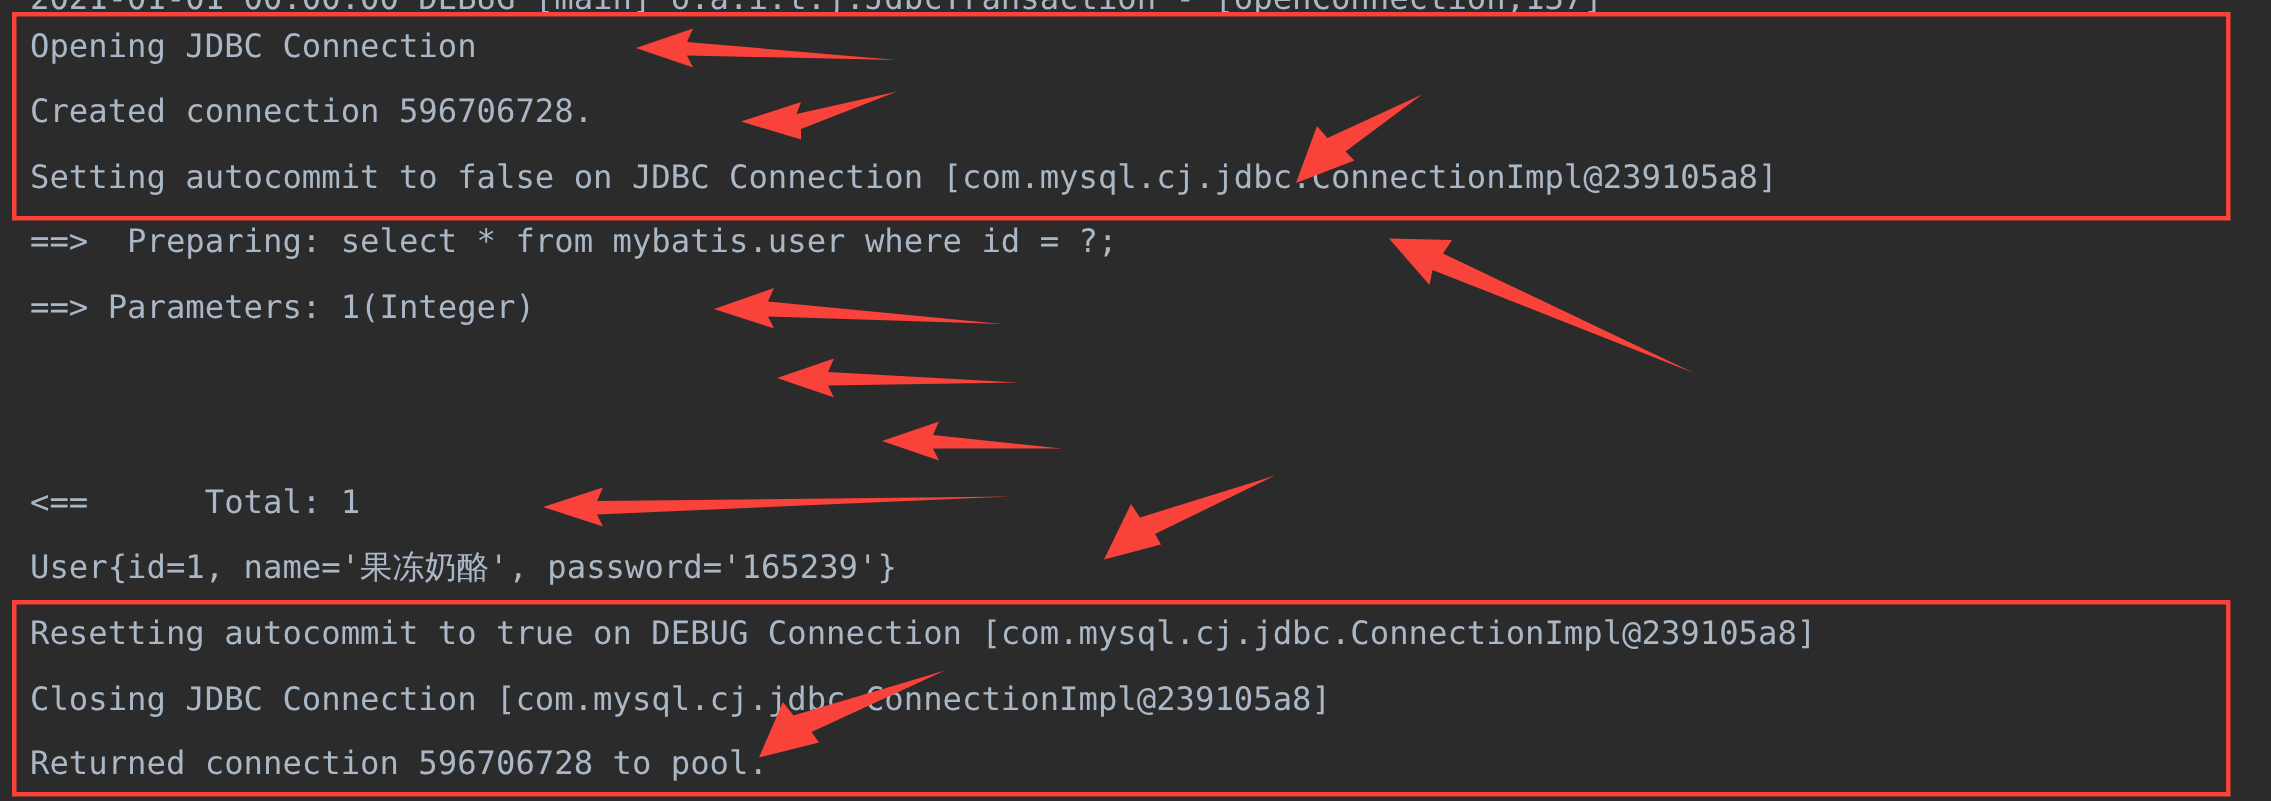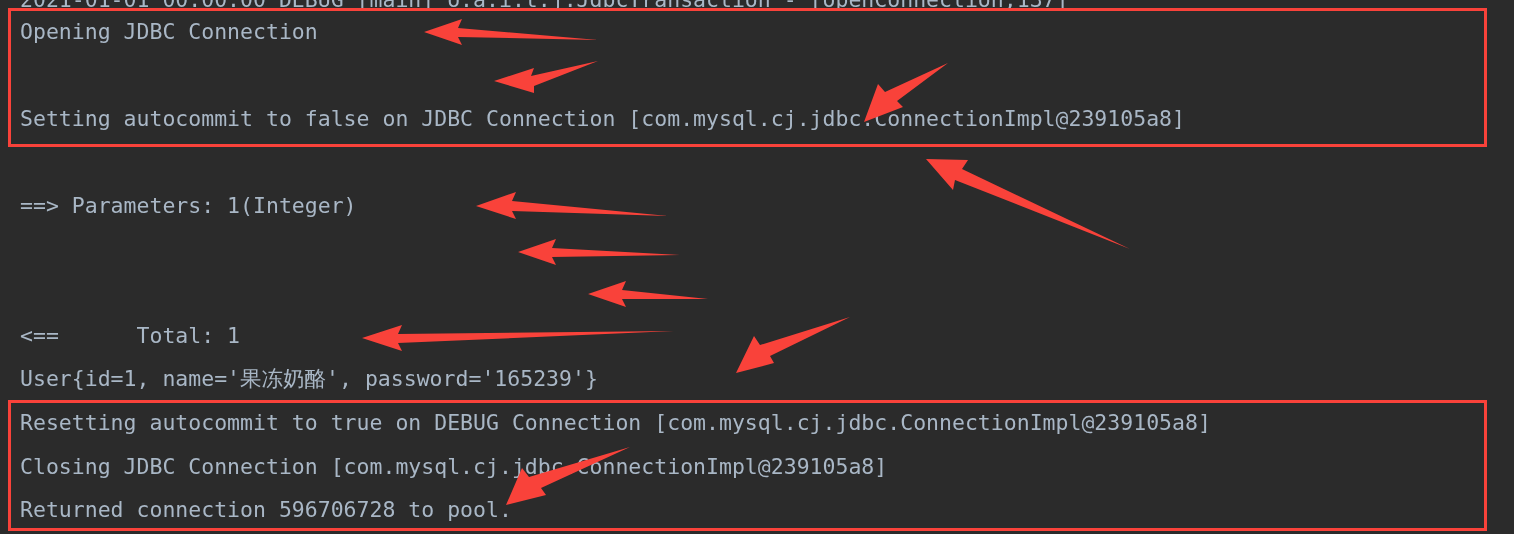--- a/index.html
+++ b/index.html
@@ -71,21 +71,23 @@
   }
 </style>
 </head>
 <body>
 
 <div id="screen">
 
   <div class="console">
     <div class="line cut" style="top:-12px">2021-01-01 00:00:00 DEBUG [main] o.a.i.t.j.JdbcTransaction - [openConnection,137]</div>
     <div class="line" style="top:20px">Opening JDBC Connection</div>
+    <div class="line" style="top:63px">Created connection 596706728.</div>
     <div class="line" style="top:107px">Setting autocommit to false on JDBC Connection [com.mysql.cj.jdbc.ConnectionImpl@239105a8]</div>
+    <div class="line" style="top:150px">==&gt;  Preparing: select * from mybatis.user where id = ?;</div>
     <div class="line" style="top:194px">==&gt; Parameters: 1(Integer)</div>
     <div class="line" style="top:324px">&lt;==      Total: 1</div>
     <div class="line" style="top:367px">User{id=1, name='果冻奶酪', password='165239'}</div>
     <div class="line" style="top:411px">Resetting autocommit to true on DEBUG Connection [com.mysql.cj.jdbc.ConnectionImpl@239105a8]</div>
     <div class="line" style="top:455px">Closing JDBC Connection [com.mysql.cj.jdbc.ConnectionImpl@239105a8]</div>
     <div class="line" style="top:498px">Returned connection 596706728 to pool.</div>
   </div>
 
   <div class="redbox" style="left:8px;top:8px;width:1479px;height:139px"></div>
   <div class="redbox" style="left:8px;top:400px;width:1479px;height:131px"></div>

